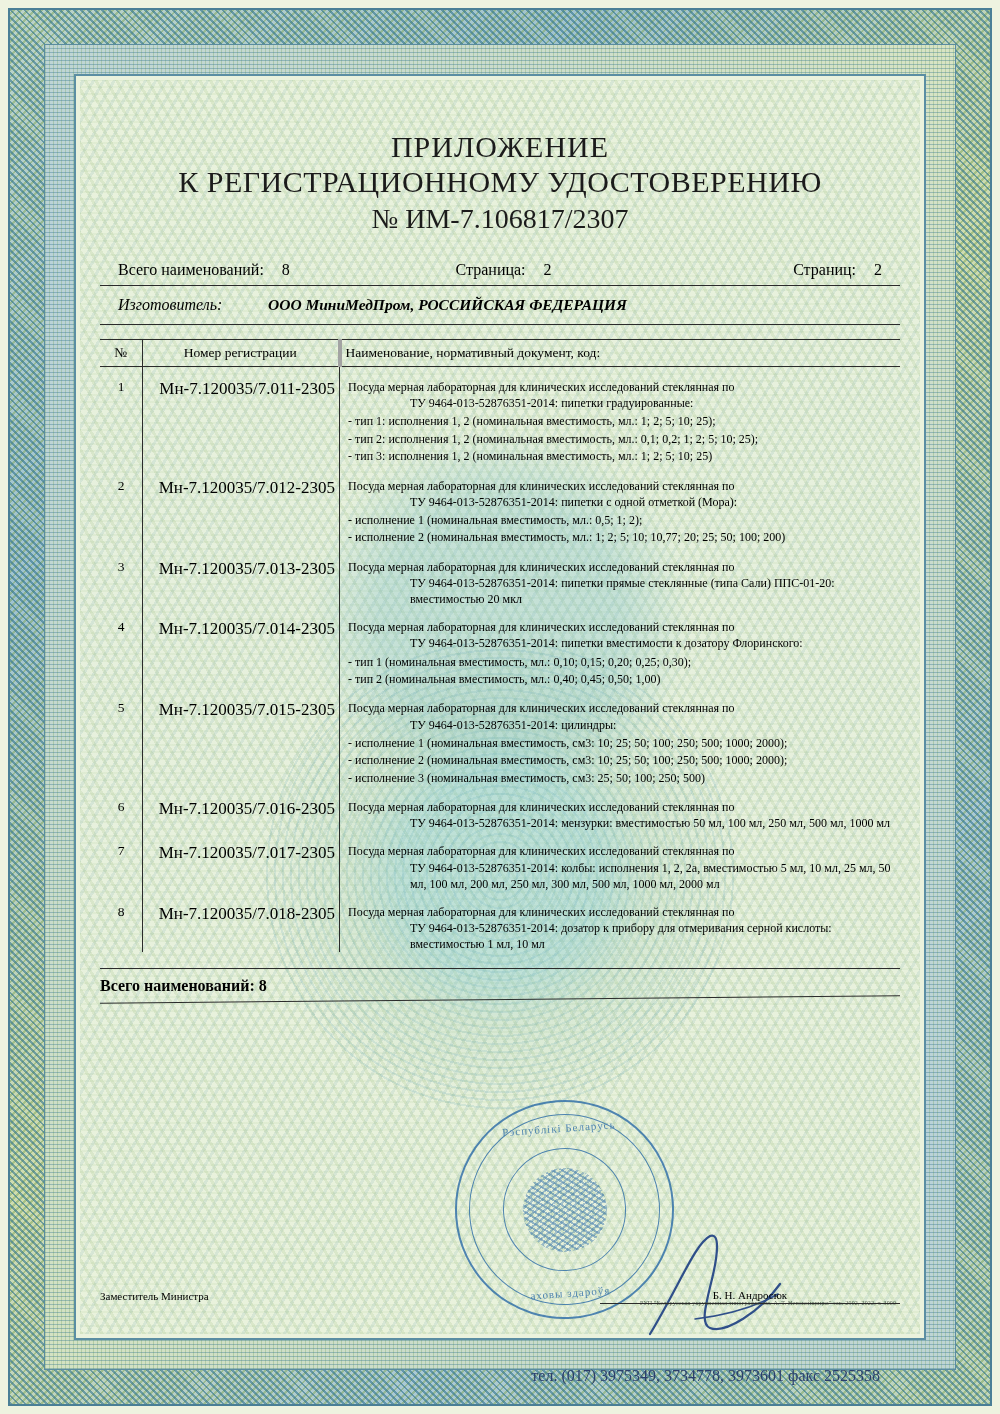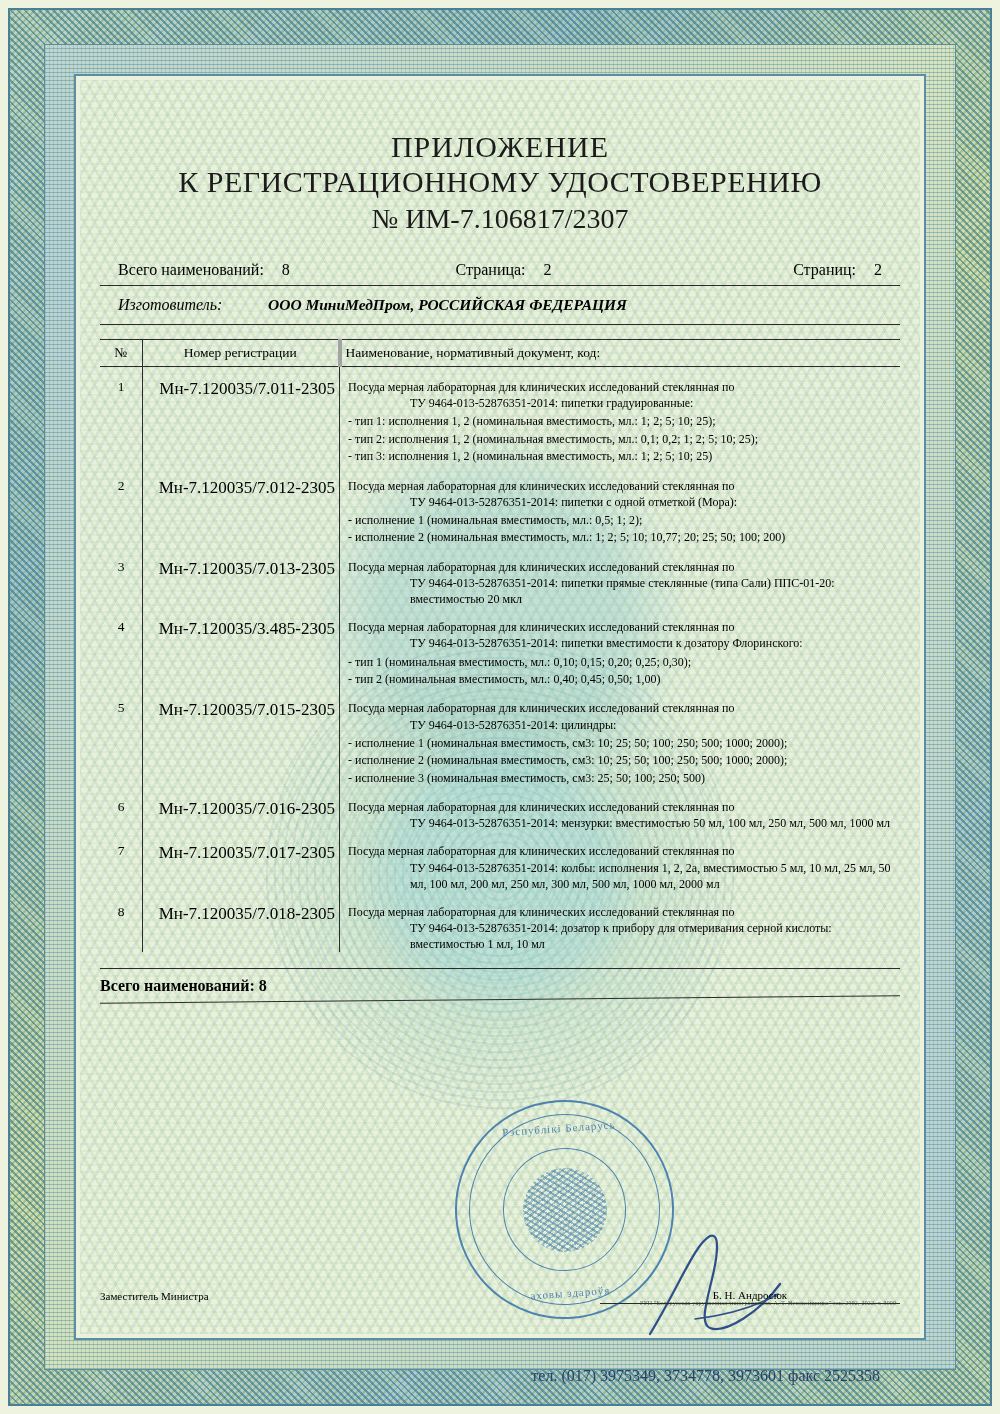--- a/index.html
+++ b/index.html
@@ -351,21 +351,21 @@
           <tr>
             <td class="row-num">3</td>
             <td class="row-reg">Мн-7.120035/7.013-2305</td>
             <td class="row-name">
               <span class="head">Посуда мерная лабораторная для клинических исследований стеклянная по</span>
               <span class="head" style="padding-left: 62px;">ТУ 9464-013-52876351-2014: пипетки прямые стеклянные (типа Сали) ППС-01-20: вместимостью 20 мкл</span>
             </td>
           </tr>
           <tr>
             <td class="row-num">4</td>
-            <td class="row-reg">Мн-7.120035/3.485-2305</td>
+            <td class="row-reg">Мн-7.120035/7.014-2305</td>
             <td class="row-name">
               <span class="head">Посуда мерная лабораторная для клинических исследований стеклянная по</span>
               <span class="head" style="padding-left: 62px;">ТУ 9464-013-52876351-2014: пипетки вместимости к дозатору Флоринского:</span>
               <ul>
                 <li>- тип 1 (номинальная вместимость, мл.: 0,10; 0,15; 0,20; 0,25; 0,30);</li>
                 <li>- тип 2 (номинальная вместимость, мл.: 0,40; 0,45; 0,50; 1,00)</li>
               </ul>
             </td>
           </tr>
           <tr>

